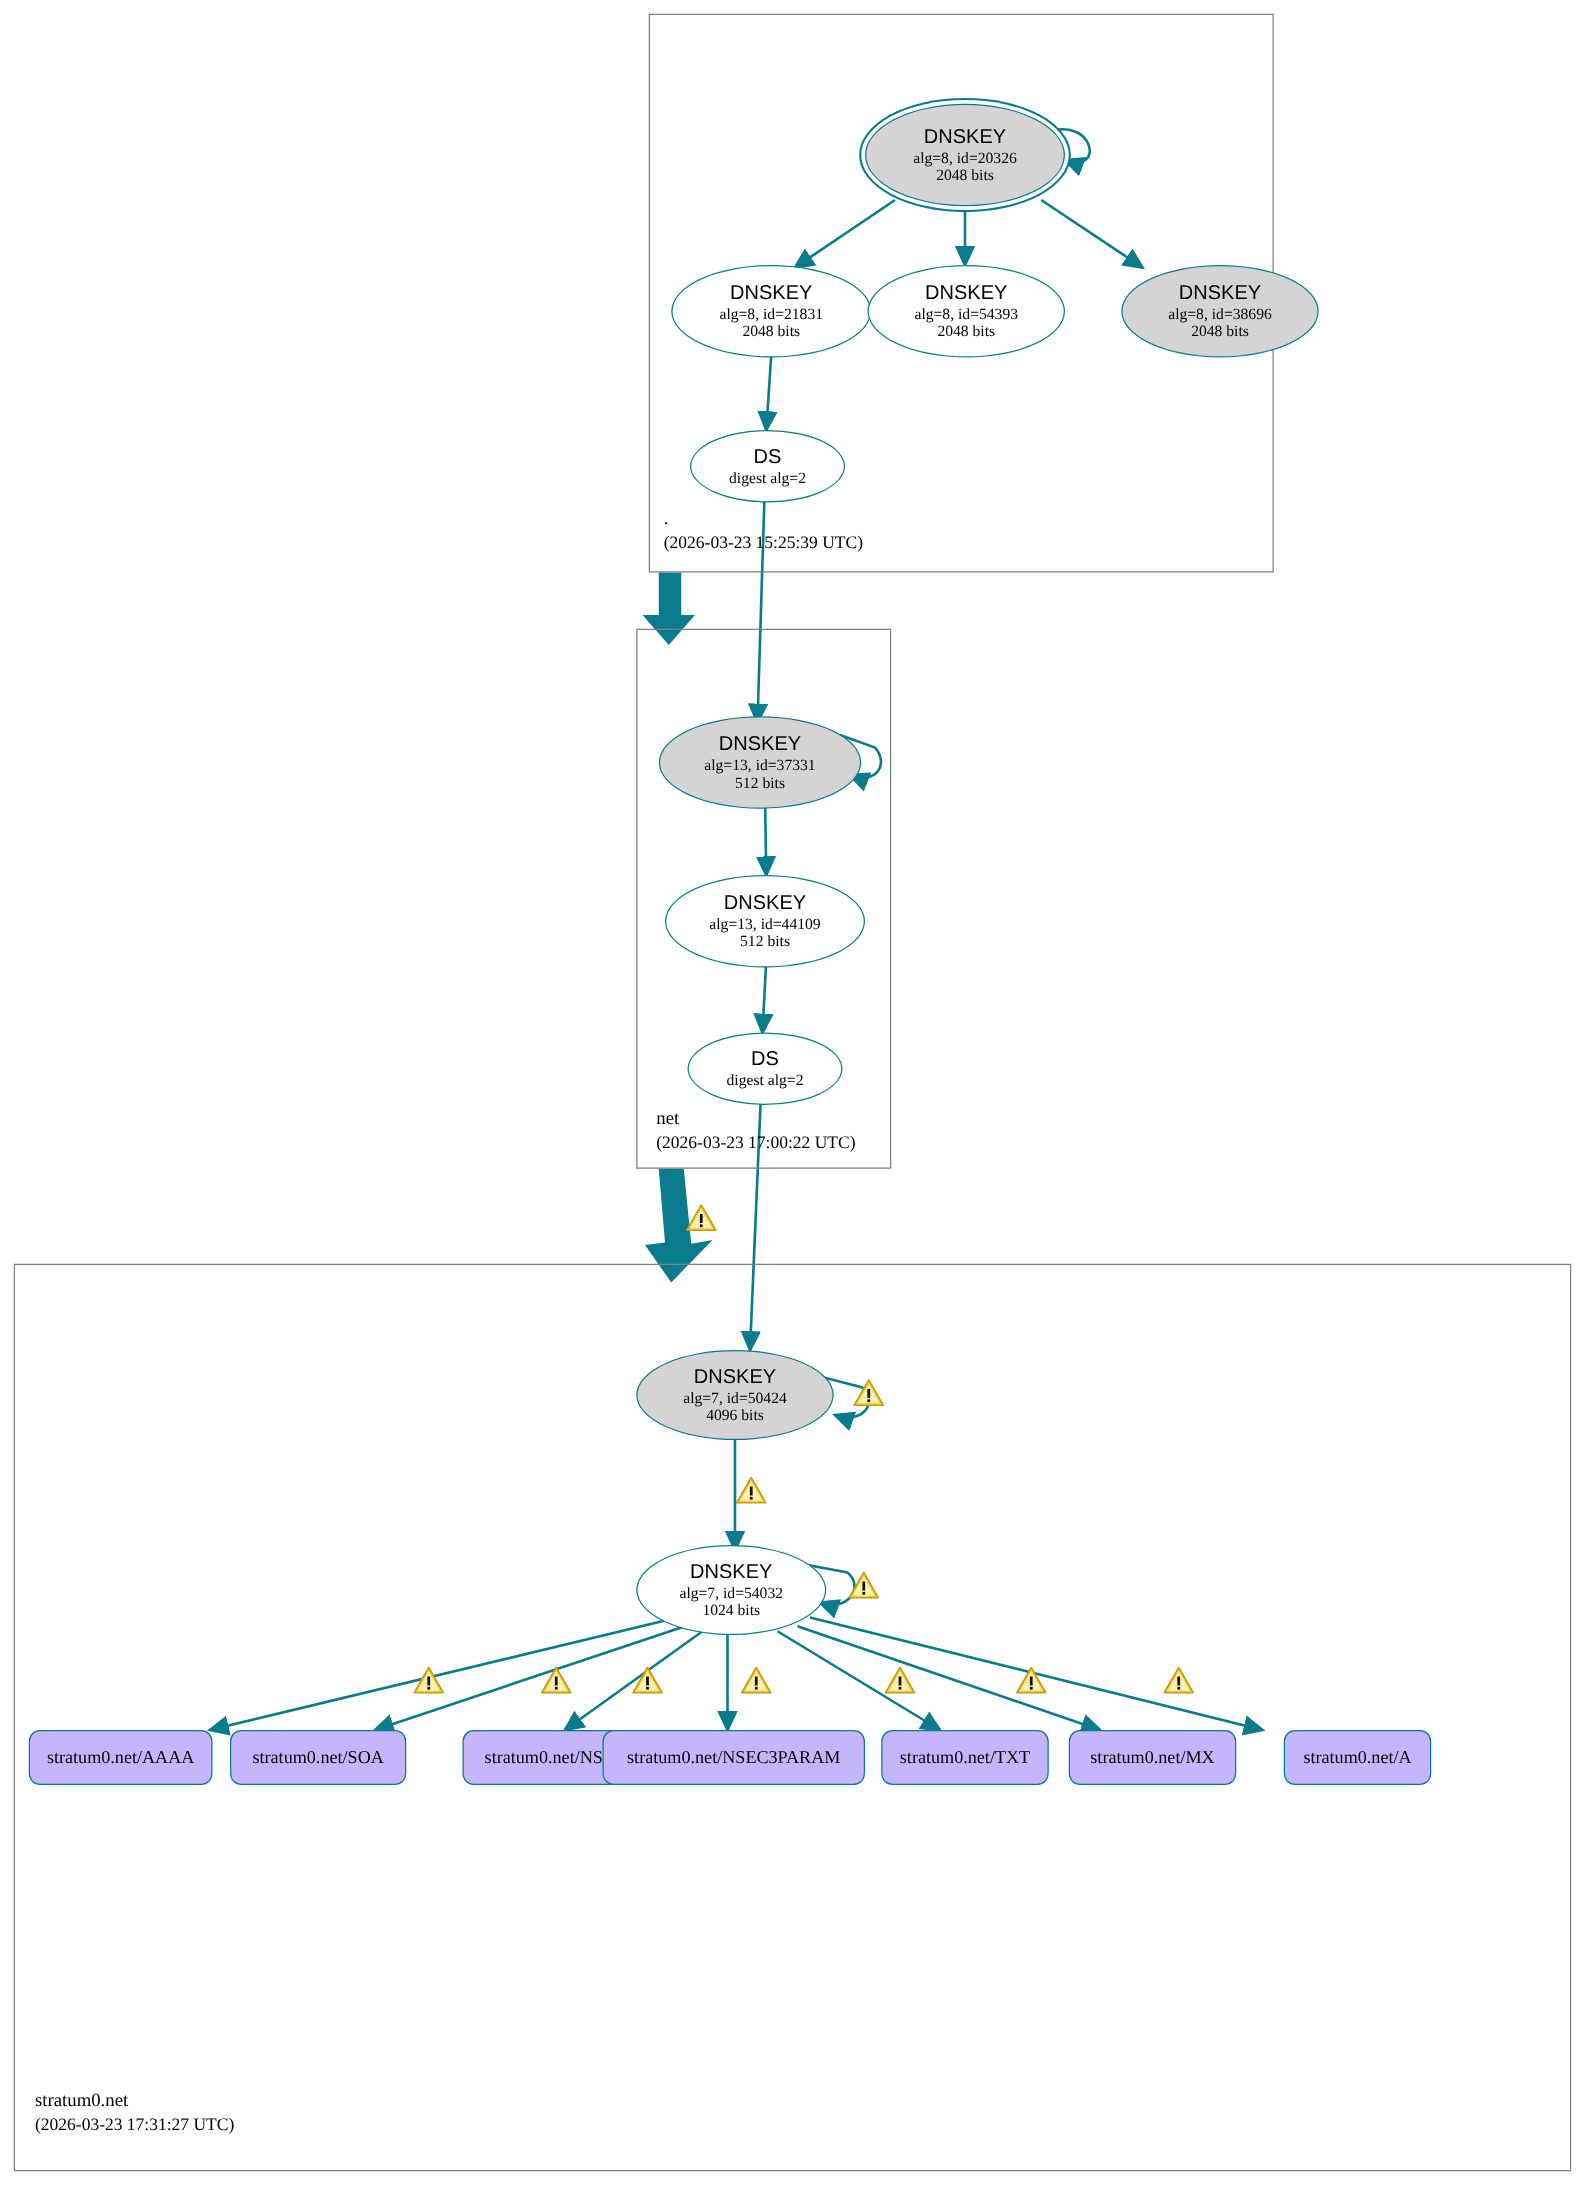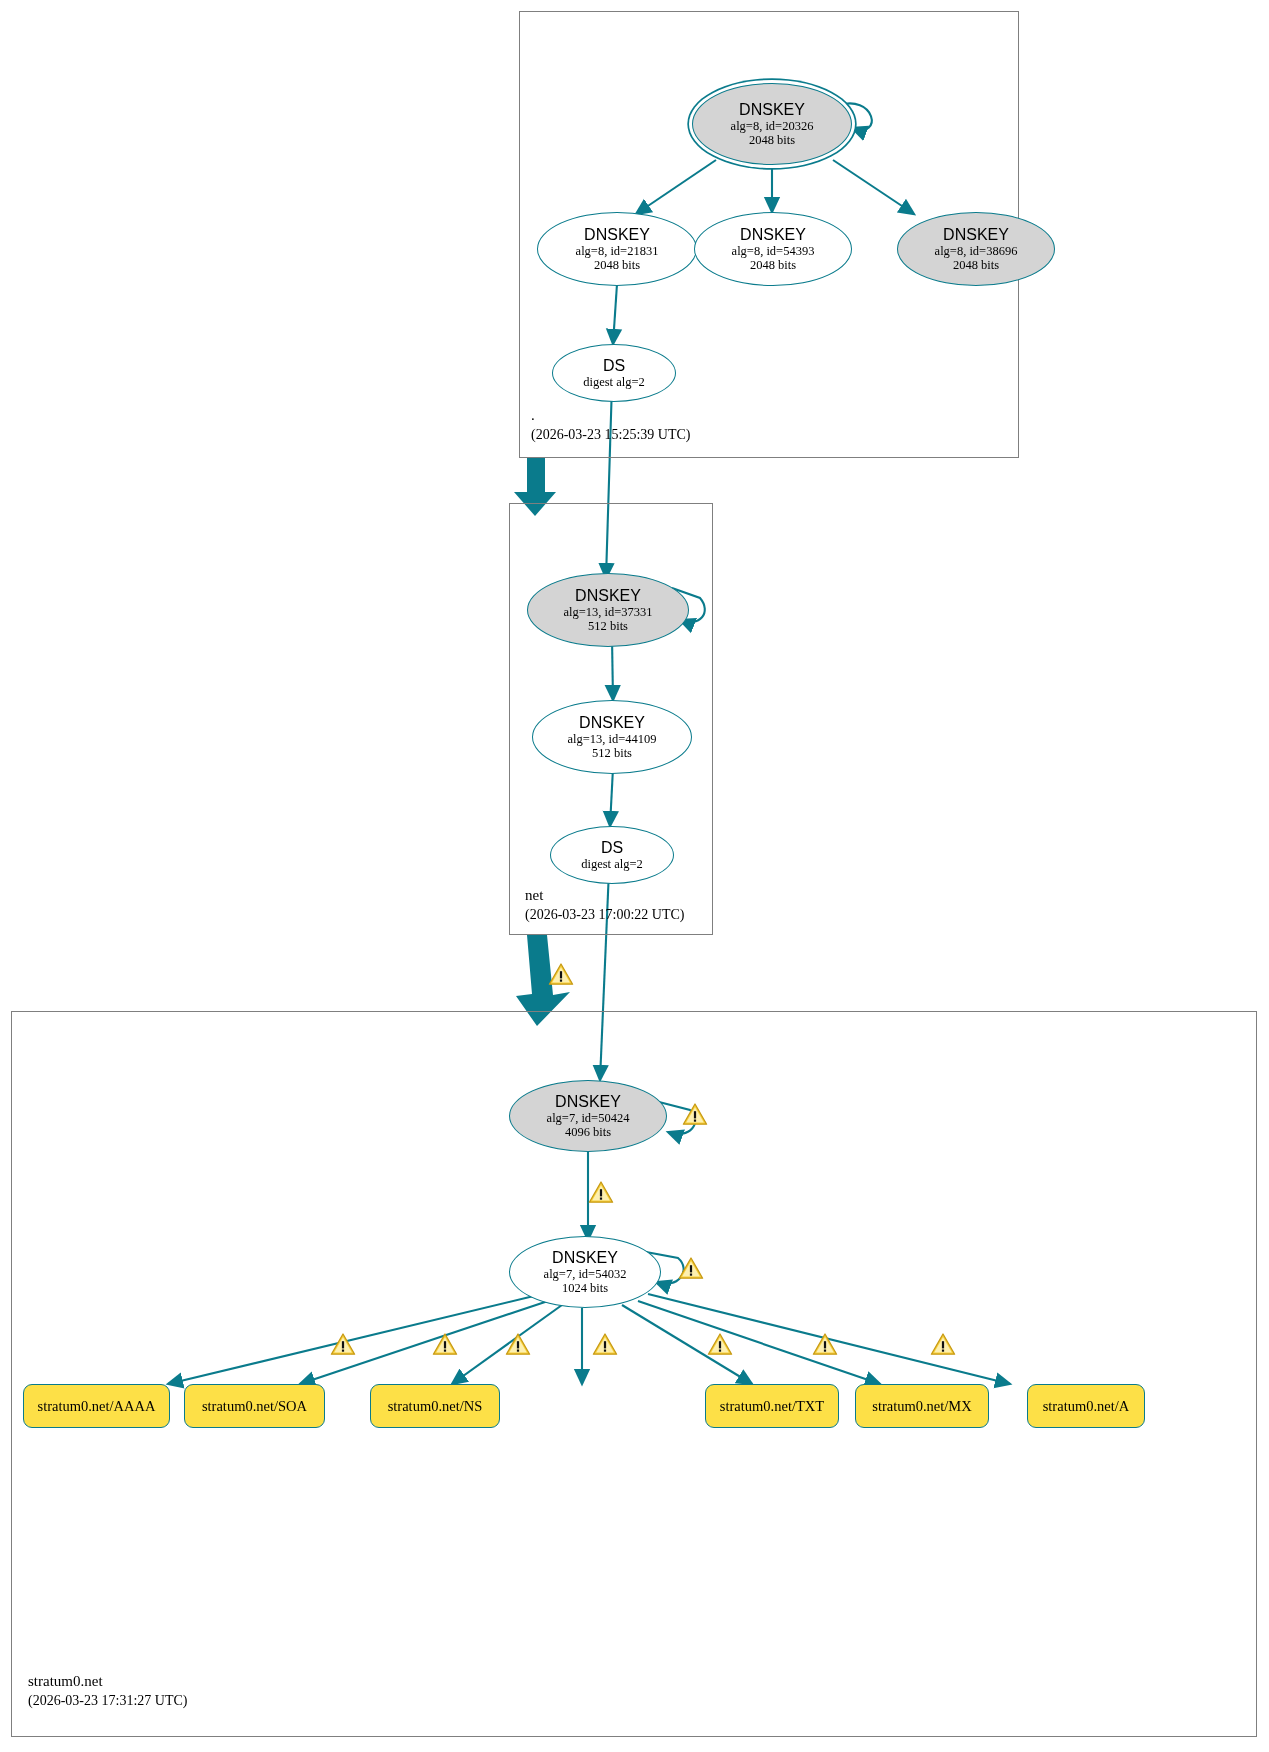--- a/index.html
+++ b/index.html
@@ -19,21 +19,21 @@
 
   .ell{border:1.7px solid #0a7b8c;border-radius:50%;background:#ffffff;
        display:flex;flex-direction:column;align-items:center;justify-content:center;
        width:100%;height:100%;box-sizing:border-box;}
   .ell.gray{background:#d4d4d4;}
   .ell.dbl{box-shadow:0 0 0 3.0px #ffffff, 0 0 0 4.7px #0a7b8c;}
 
   .t1{font-family:"Liberation Sans",sans-serif;font-size:16px;line-height:18px;color:#000;}
   .t2{font-family:"Liberation Serif",serif;font-size:12.5px;line-height:14px;color:#000;}
 
-  .rrbox{position:absolute;border:1.7px solid #0a7b8c;border-radius:9px;background:#fde047;
+  .rrbox{position:absolute;border:1.7px solid #0a7b8c;border-radius:9px;background:#c4b5fd;
          display:flex;align-items:center;justify-content:center;box-sizing:border-box;
          font-family:"Liberation Serif",serif;font-size:14.5px;color:#000;white-space:nowrap;}
 
   .warn{position:absolute;width:26px;height:24px;}
 </style>
 </head>
 <body>
 
 <div id="stage">
 
@@ -183,20 +183,21 @@
     <div class="ell">
       <div class="t1">DNSKEY</div>
       <div class="t2">alg=7, id=54032</div>
       <div class="t2">1024 bits</div>
     </div>
   </div>
 
   <div class="rrbox" style="left:23px;top:1384px;width:147px;height:44px;">stratum0.net/AAAA</div>
   <div class="rrbox" style="left:184px;top:1384px;width:141px;height:44px;">stratum0.net/SOA</div>
   <div class="rrbox" style="left:337px;top:1384px;width:130px;height:44px;margin-left:33px;">stratum0.net/NS</div>
+  <div class="rrbox" style="left:482px;top:1384px;width:210px;height:44px;">stratum0.net/NSEC3PARAM</div>
   <div class="rrbox" style="left:705px;top:1384px;width:134px;height:44px;">stratum0.net/TXT</div>
   <div class="rrbox" style="left:855px;top:1384px;width:134px;height:44px;">stratum0.net/MX</div>
   <div class="rrbox" style="left:1003px;top:1384px;width:118px;height:44px;margin-left:24px;">stratum0.net/A</div>
 
   <div class="warn" style="left:548px;top:962px;">
     <svg viewBox="0 0 26 24" width="26" height="24">
       <path d="M13 2.0 L24.6 22.2 L1.4 22.2 Z" fill="#f7cf3b" stroke="#c79a14" stroke-width="1.3" stroke-linejoin="round"></path>
       <path d="M13 5.2 L21.8 20.6 L4.2 20.6 Z" fill="#fdf0b0" stroke="none"></path>
       <rect x="11.9" y="9.2" width="2.2" height="7.2" fill="#111"></rect>
       <rect x="11.9" y="17.5" width="2.2" height="2.2" fill="#111"></rect>

